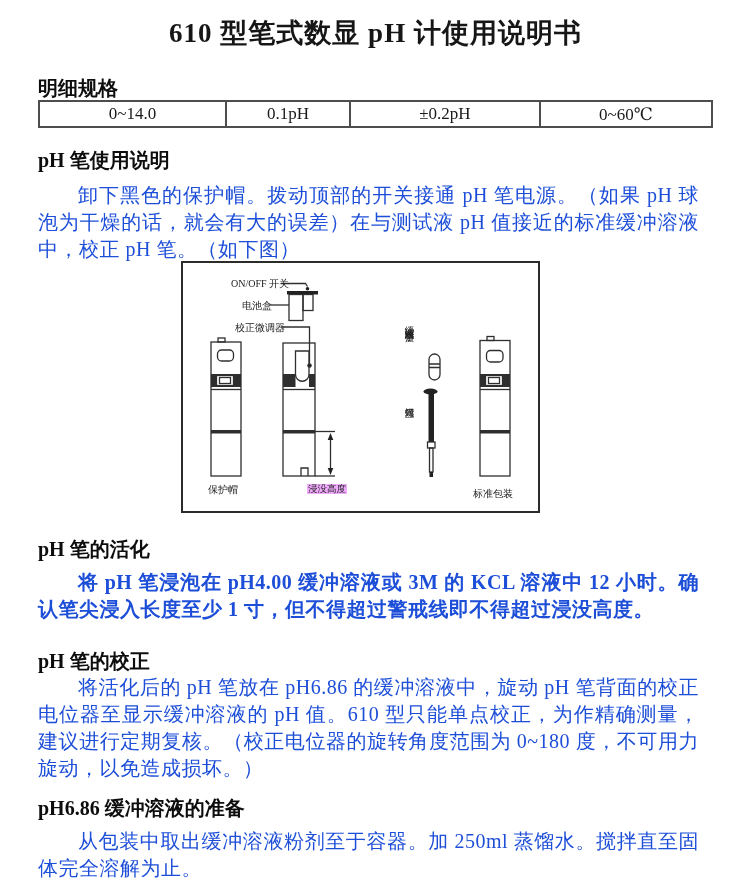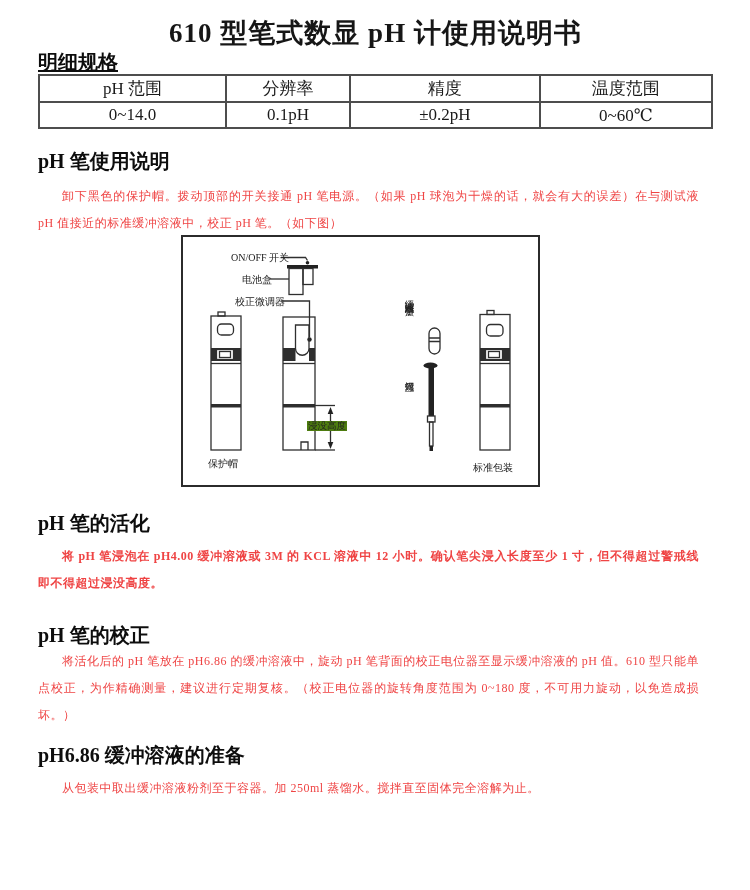--- a/index.html
+++ b/index.html
@@ -10,81 +10,75 @@
     color:#161616;
   }
   .page { width:750px; height:890px; padding:16px 37px 0 38px; background:#fff; }
 
   .title {
     text-align:center; font-size:27px; font-weight:bold; letter-spacing:1px;
     line-height:34px;
   }
 
   .sec-heading { font-size:20px; font-weight:bold; line-height:25px; color:#0d0d0d; }
-  .h-specs { line-height:24px;text-decoration:underline; }
+  .h-specs { margin-top:26px; line-height:24px; }
   .h-usage { margin-top:20px; }
   .h-activation { margin-top:24px; }
   .h-calibration { margin-top:26px; }
   .h-buffer { margin-top:14px; }
 
   table.spec { width:100%; border-collapse:collapse; margin-top:0; table-layout:fixed; }
   table.spec th, table.spec td {
     border:2px solid #4d4d4d; font-weight:normal; text-align:center;
     font-size:17px; height:26px; color:#1a1a1a; padding:1px 0;
   }
   col.c1 { width:27.8%; } col.c2 { width:18.4%; } col.c3 { width:28.2%; } col.c4 { width:25.6%; }
 
   p.body {
-    font-size:12px; line-height:27px; text-indent:2em; text-align:justify;
-    color:#ef4444; letter-spacing:0.5px; padding-right:14px;
+    font-size:20px; line-height:27px; text-indent:2em; text-align:justify;
+    color:#1d4ed8; letter-spacing:0.5px; padding-right:14px;
   }
   .p-usage { margin-top:9px; }
   .p-activation { margin-top:7px;font-weight:bold; }
   .p-calibration { }
   .p-buffer { margin-top:7px; }
 
   
   .diagram {
     position:relative; width:359px; height:252px;
     border:2px solid #2b2b2b; background:#fff;
     margin:-2px 0 0 143px;
   }
   .diagram svg { position:absolute; left:0; top:0; }
   .dlbl {
     position:absolute; font-size:10px; line-height:1.1; color:#222;
     white-space:nowrap; font-family:Liberation Serif, serif;
   }
   .dlbl.vert {
     writing-mode:vertical-rl; font-size:9.5px; letter-spacing:1px; white-space:normal;
   }
-  .dlbl.onwhite { background:#4d7c0f; padding:0 1px; }
+  .dlbl.onwhite { background:#f0abfc; padding:0 1px;margin-top:37px; }
 </style>
 </head>
 <body>
 
 <div class="page">
 
   <div class="title">610 型笔式数显 pH 计使用说明书</div>
 
   <div class="sec-heading h-specs">明细规格</div>
 
   <table class="spec">
     <colgroup>
         <col class="c1">
         <col class="c2">
         <col class="c3">
         <col class="c4">
       </colgroup>
     <tbody>
-        <tr>
-      <th>pH 范围</th>
-      <th>分辨率</th>
-      <th>精度</th>
-      <th>温度范围</th>
-    </tr>
     <tr>
       <td>0~14.0</td>
       <td>0.1pH</td>
       <td>±0.2pH</td>
       <td>0~60℃</td>
     </tr>
   </tbody>
     </table>
 
   <div class="sec-heading h-usage">pH 笔使用说明</div>

